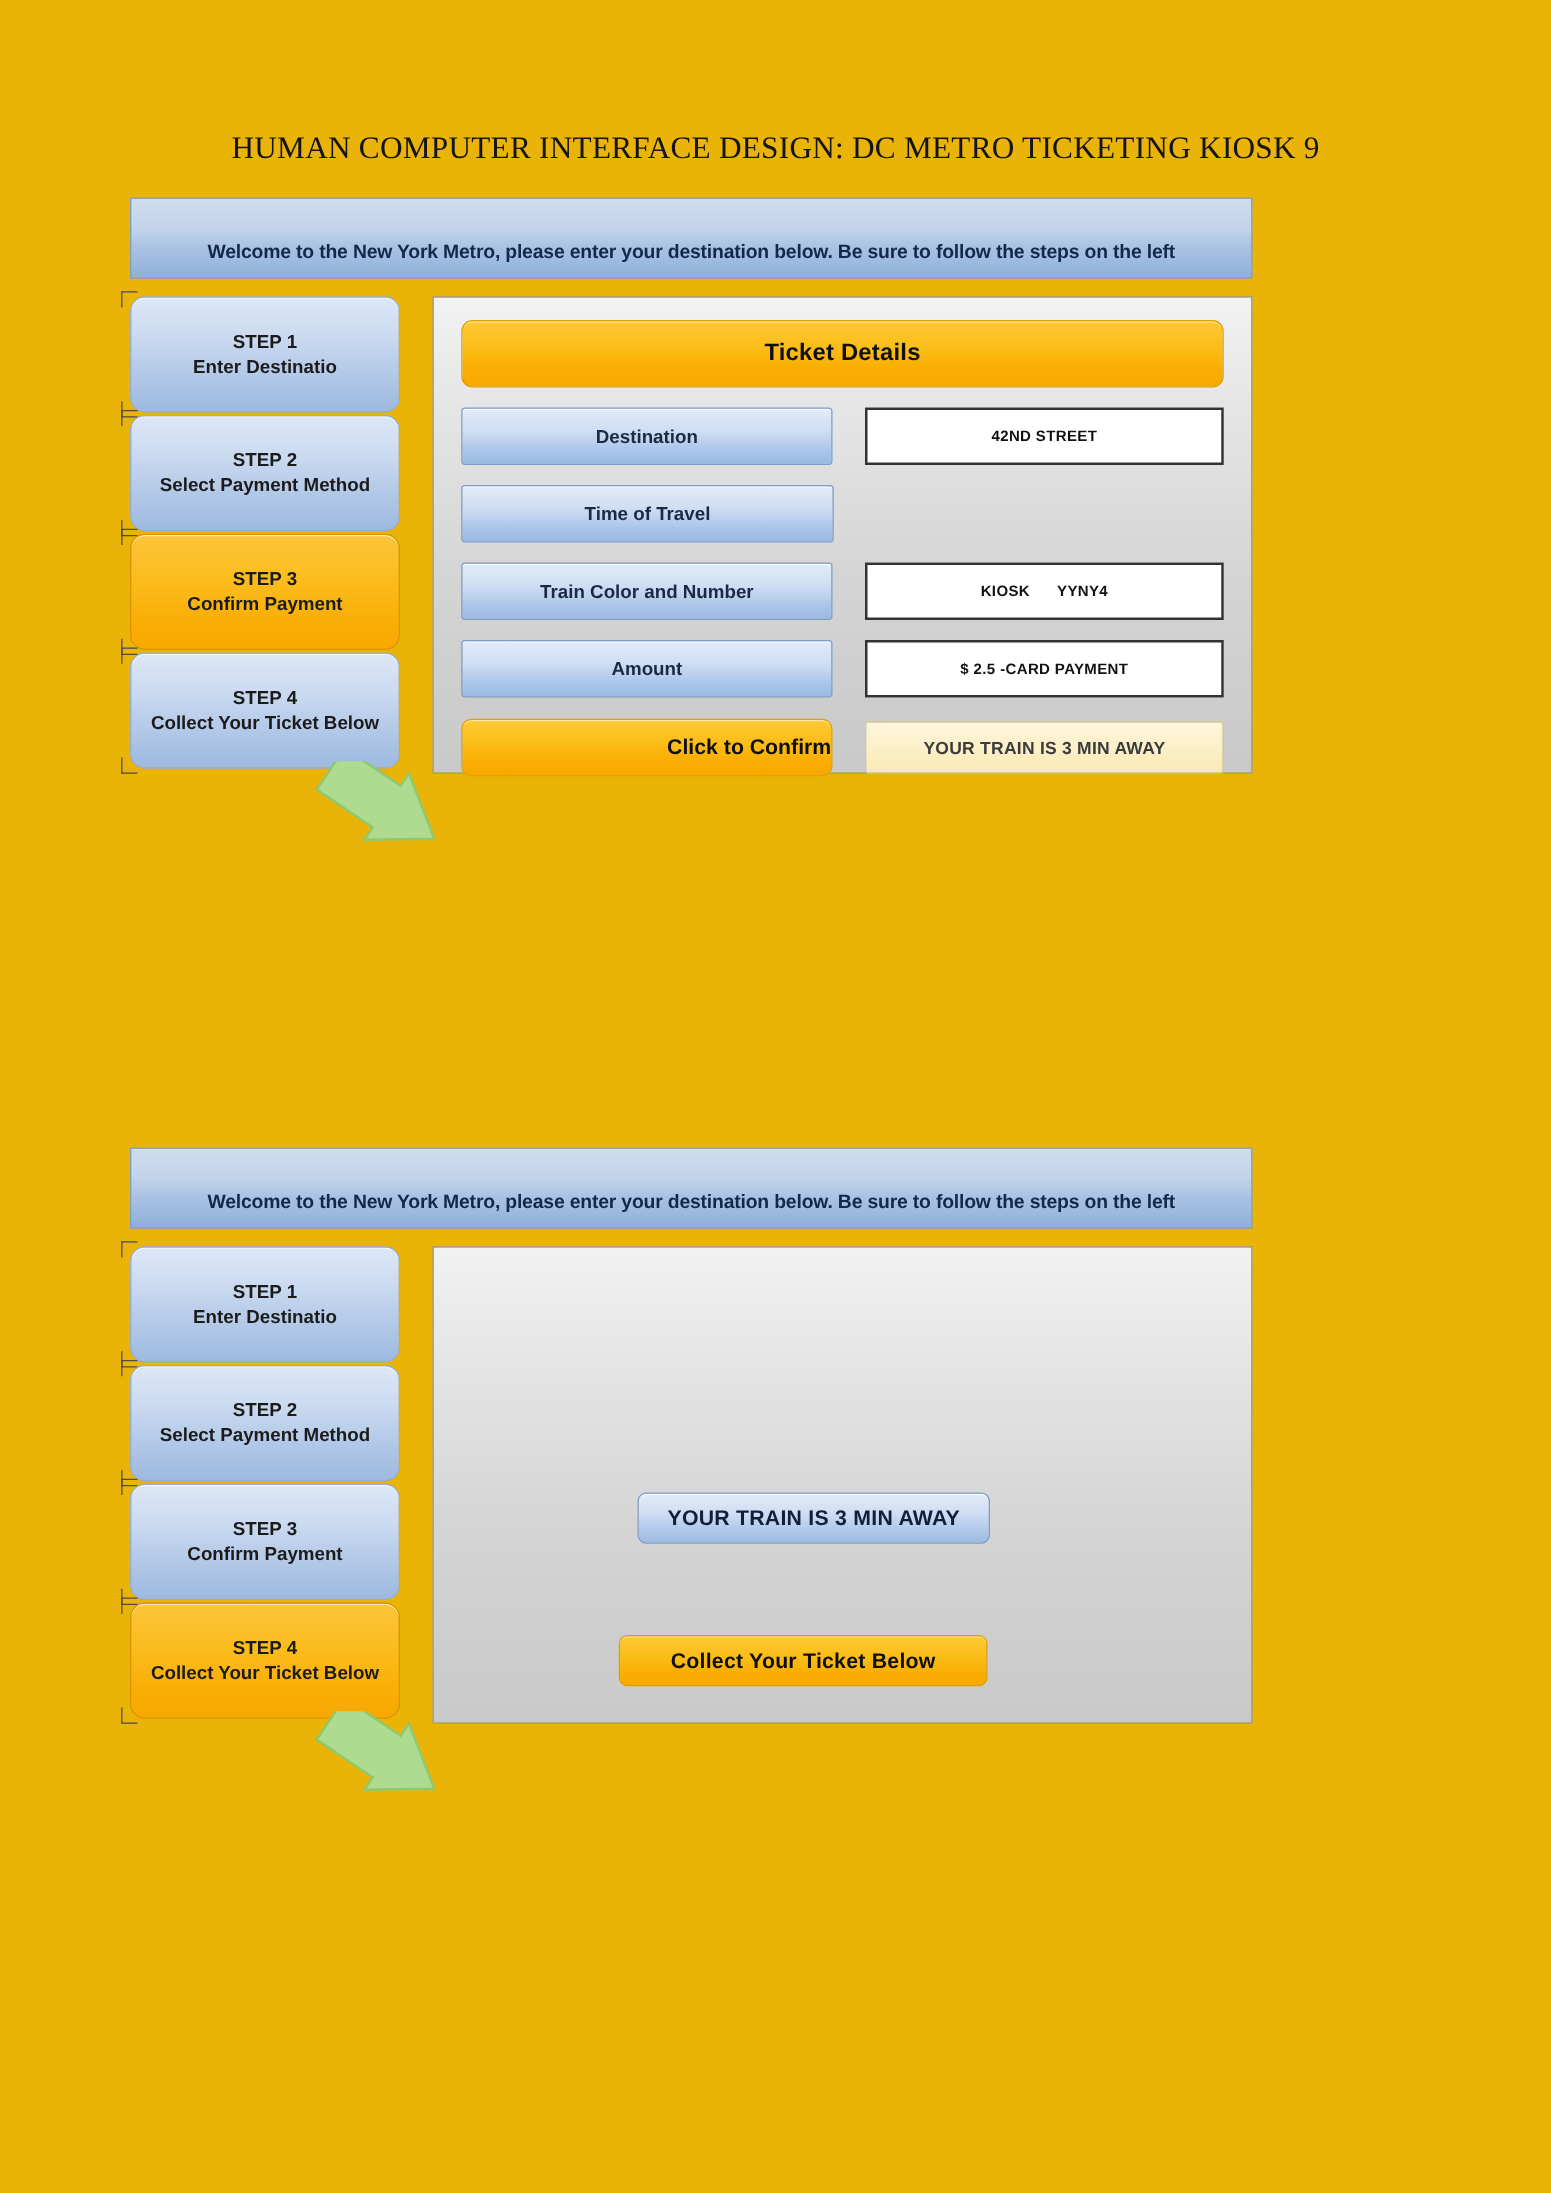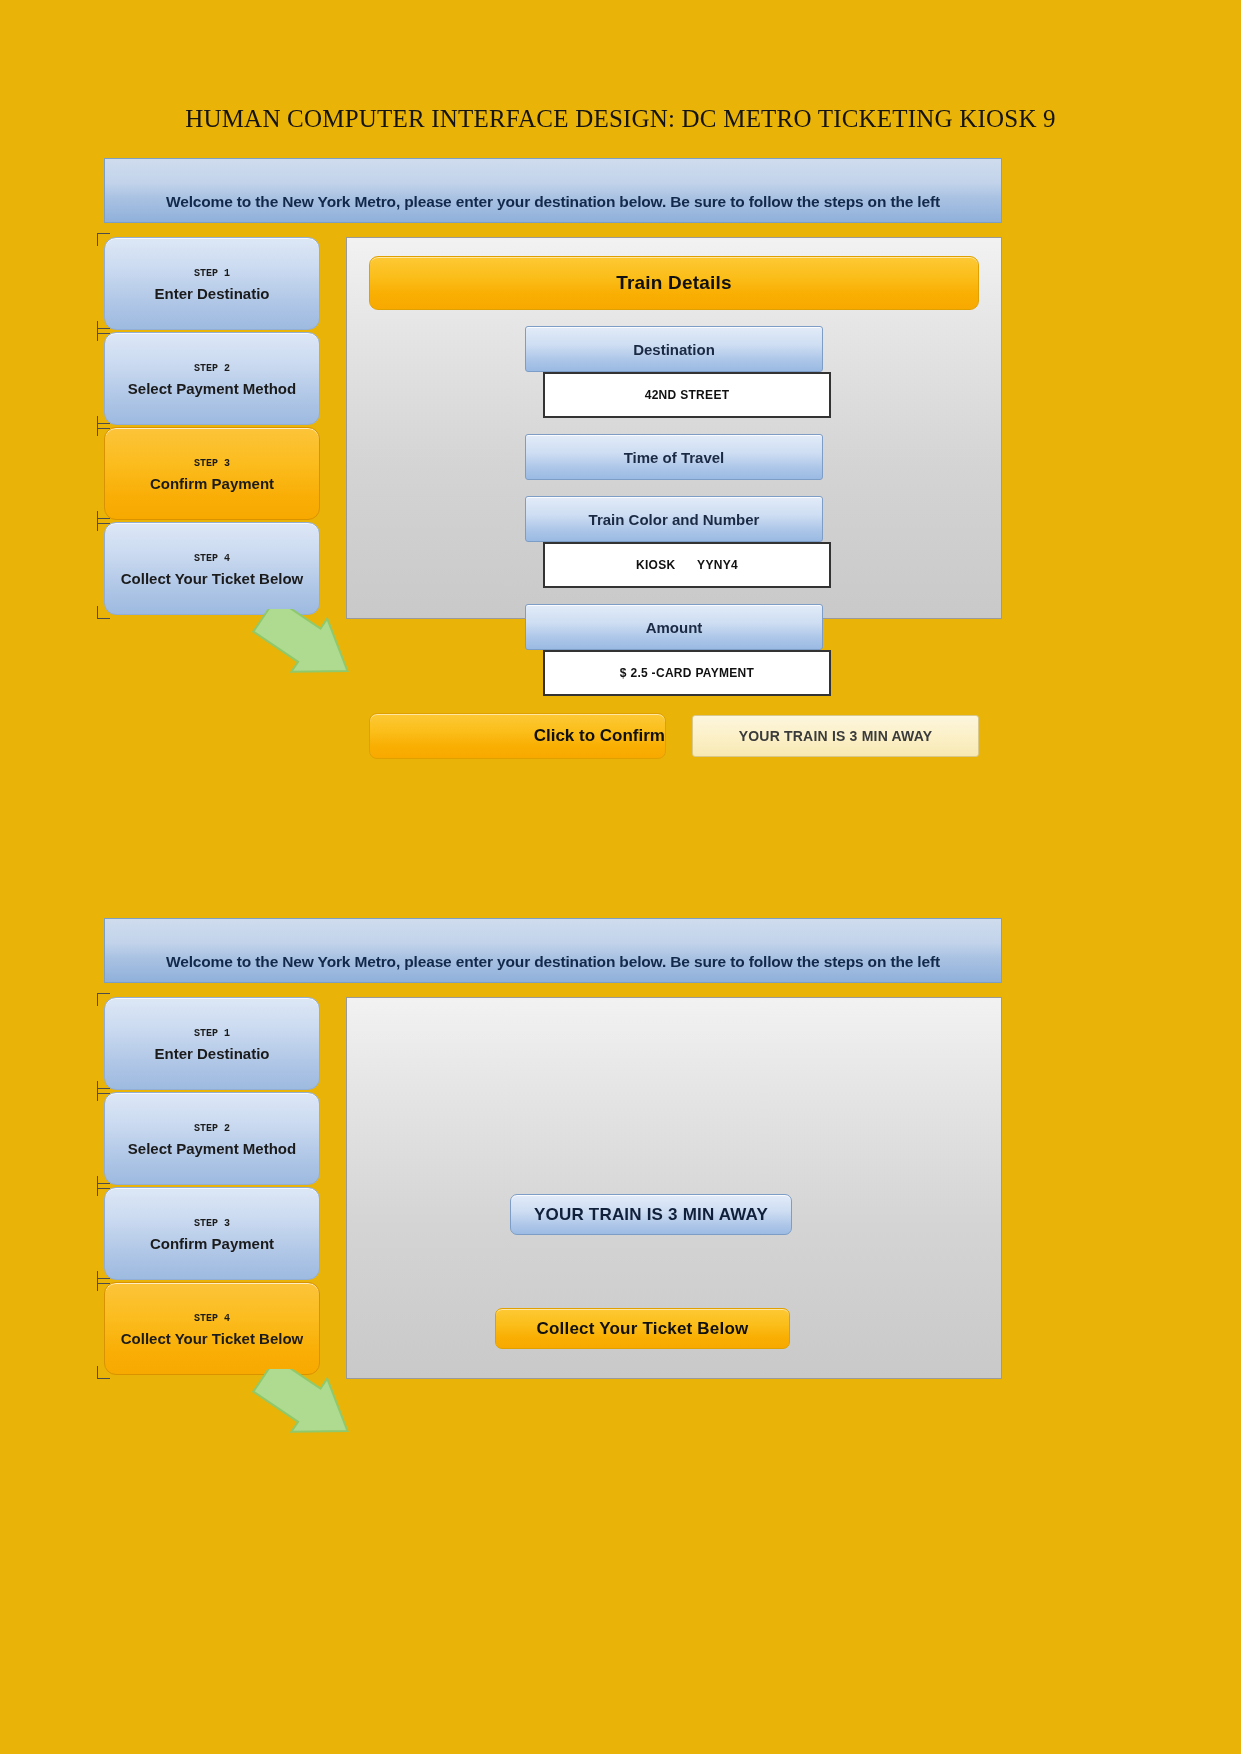--- a/index.html
+++ b/index.html
@@ -105,25 +105,24 @@
     content: "";
     position: absolute;
     left: -8px;
     bottom: -5px;
     width: 12px;
     height: 12px;
     border-left: 1.5px solid #4c4c4c;
     border-bottom: 1.5px solid #4c4c4c;
   }
   .step-num {
-    font-size: 10px;
+    font-size: 15px;
     font-weight: bold;
     color: #1b1b1b;
     line-height: 20px;
-    font-family: Liberation Mono, monospace;
   }
   .step-label {
     font-size: 15px;
     font-weight: bold;
     color: #1b1b1b;
     line-height: 20px;
     white-space: nowrap;
   }
 
   
@@ -167,21 +166,20 @@
     font-weight: bold;
     color: #101010;
     letter-spacing: 0.2px;
   }
 
   
   .row {
     display: flex;
     align-items: center;
     margin-top: 16px;
-    flex-direction: column;
   }
   .field-label {
     width: 298px;
     height: 46px;
     border: 1px solid #7d9dc6;
     border-radius: 3px;
     background: linear-gradient(to bottom, #e2ebf8 0%, #cfdef3 40%, #a9c4e7 78%, #9bbae3 100%);
     display: flex;
     align-items: center;
     justify-content: center;
@@ -353,21 +351,21 @@
         </div>
 
         <svg class="green-arrow" viewBox="0 0 110 80">
           <polygon points="4,14 58,14 58,2 104,34 58,66 58,54 4,54" transform="rotate(34 54 34)" fill="#aedb8f" stroke="#8fc96c" stroke-width="2"></polygon>
         </svg>
       </div>
 
       <div class="panel details">
 
         <div class="title-bar">
-          <span class="title-bar-text">Train Details</span>
+          <span class="title-bar-text">Ticket Details</span>
         </div>
 
         <div class="row">
           <div class="field-label">
             <span class="field-label-text">Destination</span>
           </div>
           <div class="field-value">
             <span class="field-value-text">42ND STREET</span>
           </div>
         </div>

